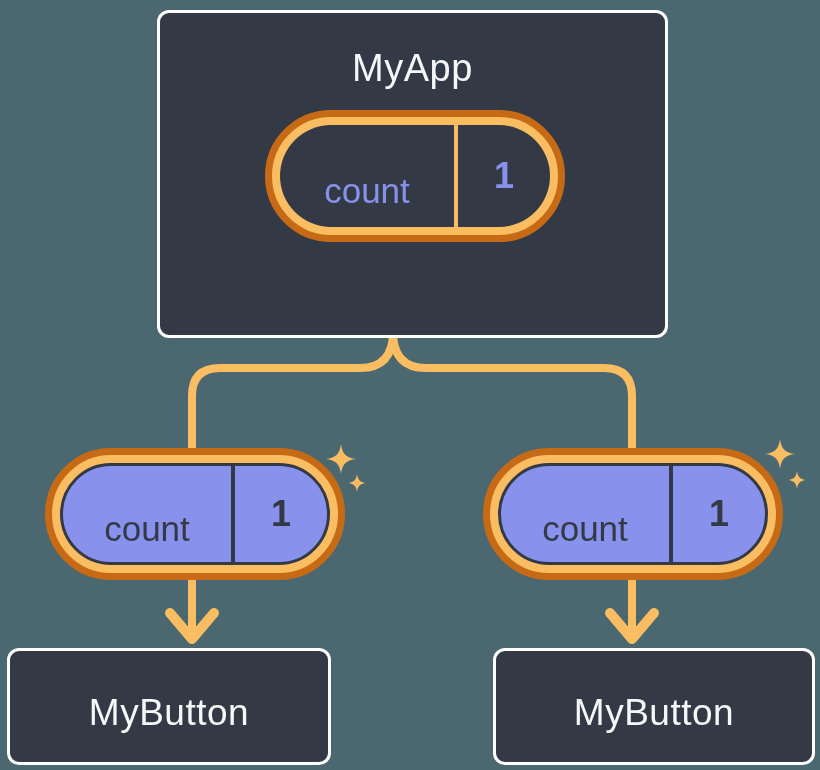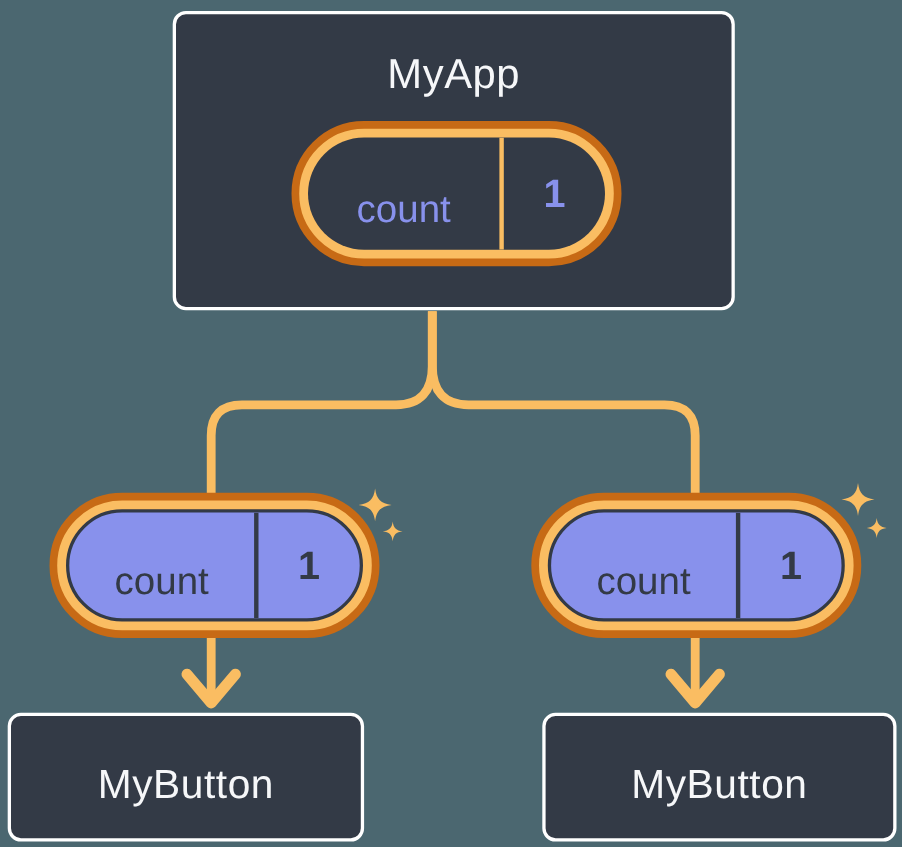--- a/index.html
+++ b/index.html
@@ -34,21 +34,21 @@
   }
   .sparkle { fill: var(--accent-amber, #FABD62); }
 
   .node-box {
     position: absolute;
     background: var(--node-fill, #333A46);
     border: 3px solid var(--node-border, #FFFFFF);
     border-radius: 12px;
     box-sizing: border-box;
   }
-  .node-box.root { left: 157px; top: 10px; width: 511px; height: 272px; padding-left: 22px; }
+  .node-box.root { left: 157px; top: 10px; width: 511px; height: 328px; padding-left: 22px; }
   .node-box.leaf-left  { left: 7px;   top: 648px; width: 324px; height: 117px; }
   .node-box.leaf-right { left: 493px; top: 648px; width: 322px; height: 117px; }
 
   .node-title {
     color: var(--text-light, #F6F7F9);
     font-size: 38px;
     font-weight: 500;
     letter-spacing: 0.5px;
     text-align: center;
     line-height: 1;

